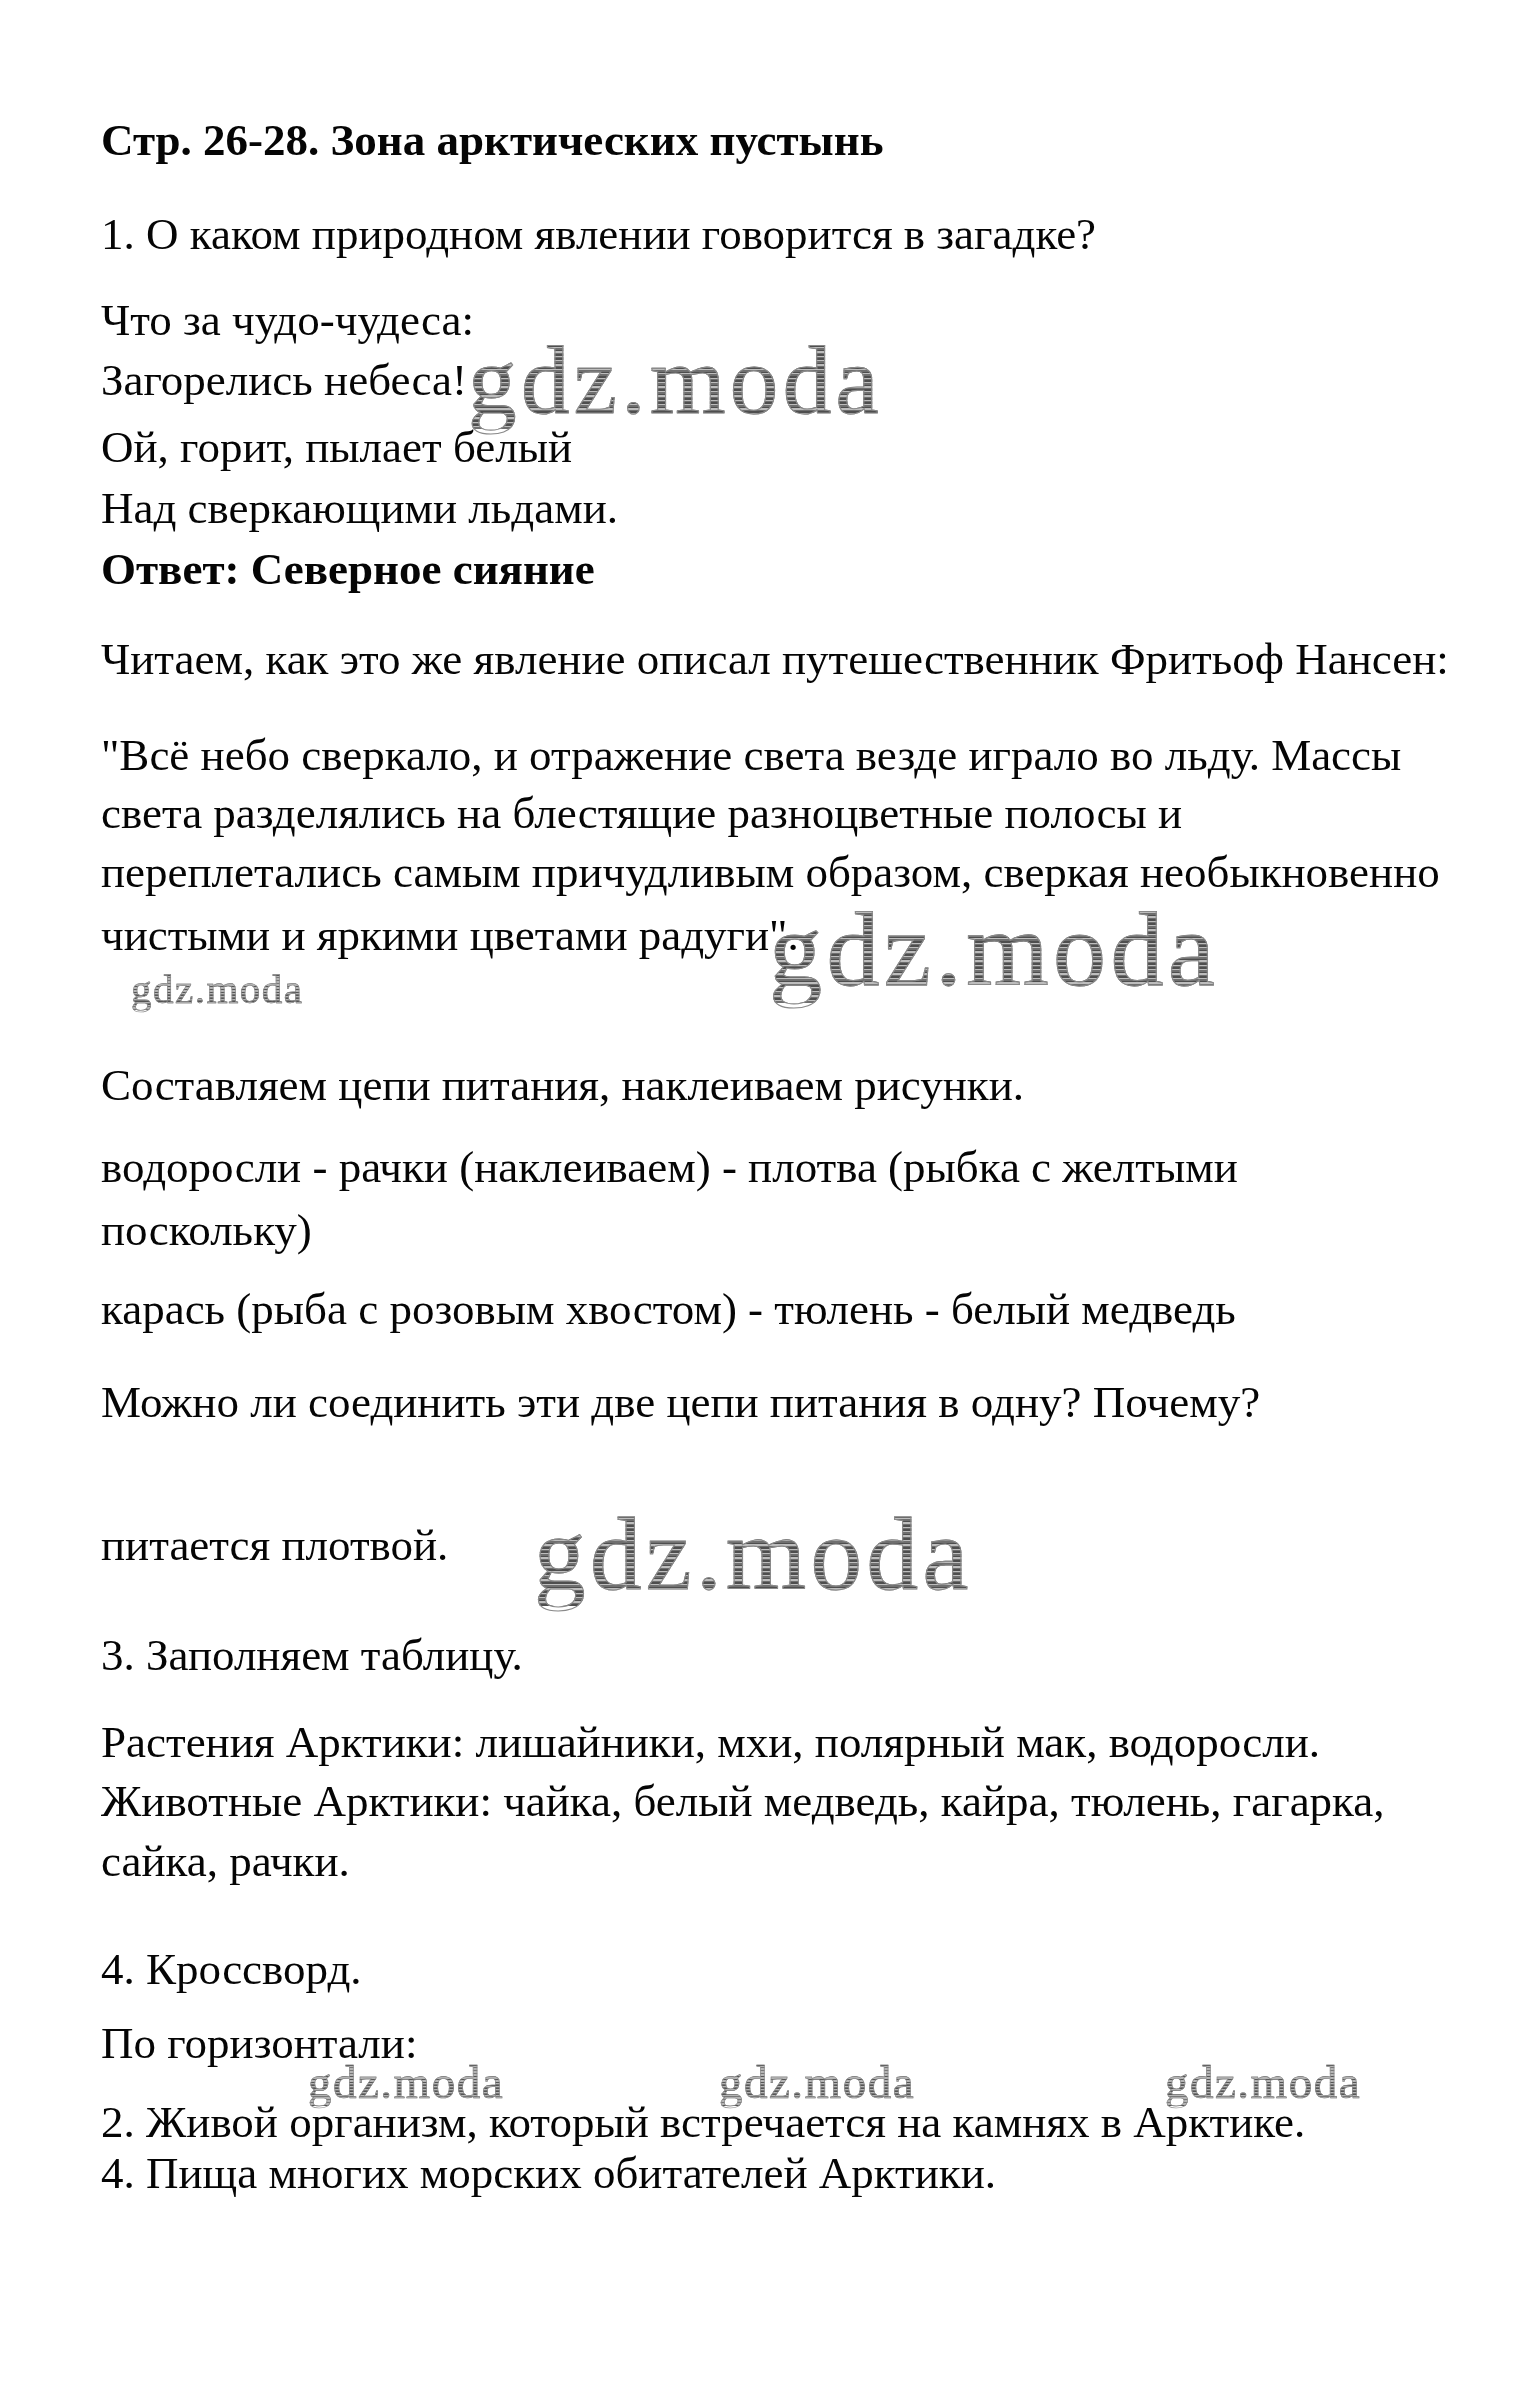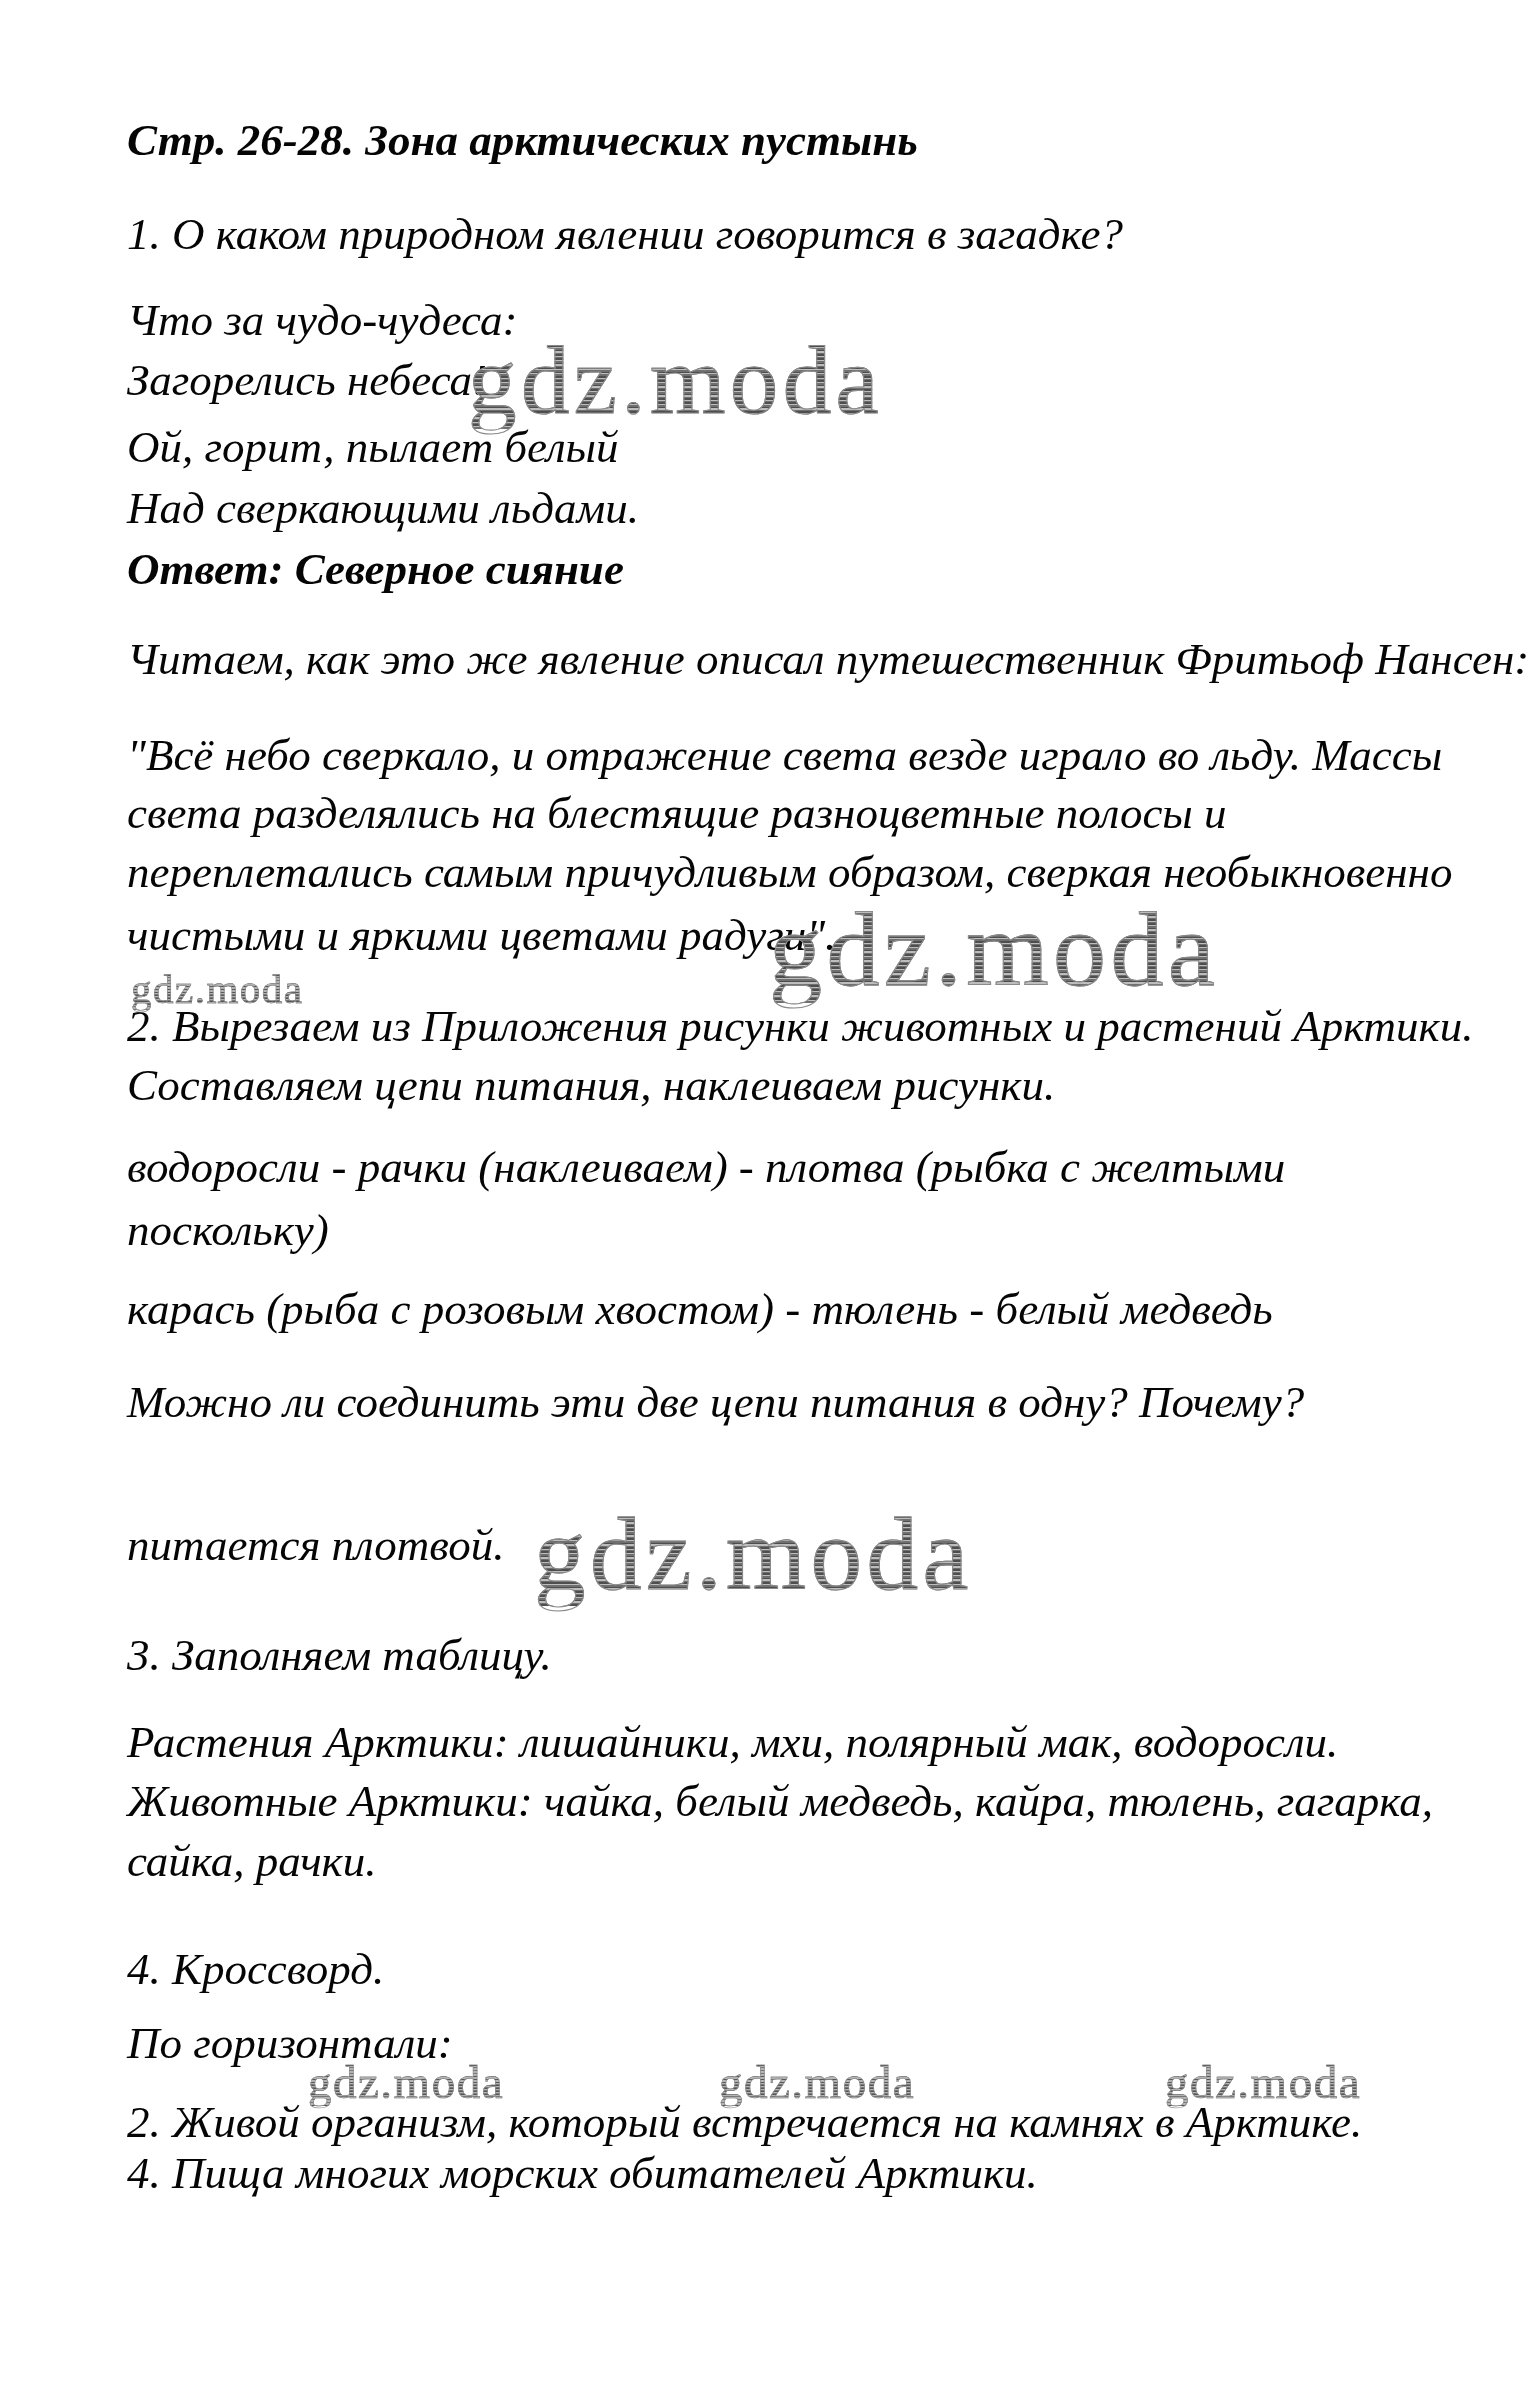--- a/index.html
+++ b/index.html
@@ -7,26 +7,25 @@
     position:relative;
     width:1538px;
     height:2389px;
     background:#ffffff;
     font-family:"Liberation Serif","DejaVu Serif",serif;
     color:#050505;
     overflow:hidden;
   }
   .ln{
     position:absolute;
-    left:127px;
+    left:101px;
     font-size:45px;
     line-height:59px;
     white-space:nowrap;
     letter-spacing:0px;
-    font-style:italic;
   }
   .bold{font-weight:700;}
   
   .wm{
     position:absolute;
     font-family:"Liberation Serif","DejaVu Serif",serif;
     font-weight:400;
     white-space:nowrap;
     line-height:1;
     color:transparent;
@@ -62,21 +61,20 @@
 
   <div class="ln bold" style="top:540px">Ответ: Северное сияние</div>
 
   <div class="ln" style="top:630px">Читаем, как это же явление описал путешественник Фритьоф Нансен:</div>
 
   <div class="ln" style="top:726px">"Всё небо сверкало, и отражение света везде играло во льду. Массы</div>
   <div class="ln" style="top:784px">света разделялись на блестящие разноцветные полосы и</div>
   <div class="ln" style="top:843px">переплетались самым причудливым образом, сверкая необыкновенно</div>
   <div class="ln" style="top:906px">чистыми и яркими цветами радуги".</div>
 
-  <div class="ln" style="top:997px">2. Вырезаем из Приложения рисунки животных и растений Арктики.</div>
   <div class="ln" style="top:1056px">Составляем цепи питания, наклеиваем рисунки.</div>
 
   <div class="ln" style="top:1138px">водоросли - рачки (наклеиваем) - плотва (рыбка с желтыми</div>
   <div class="ln" style="top:1201px">поскольку)</div>
   <div class="ln" style="top:1280px">карась (рыба с розовым хвостом) - тюлень - белый медведь</div>
 
   <div class="ln" style="top:1373px">Можно ли соединить эти две цепи питания в одну? Почему?</div>
 
   <div class="ln" style="top:1516px">питается плотвой.</div>
 

